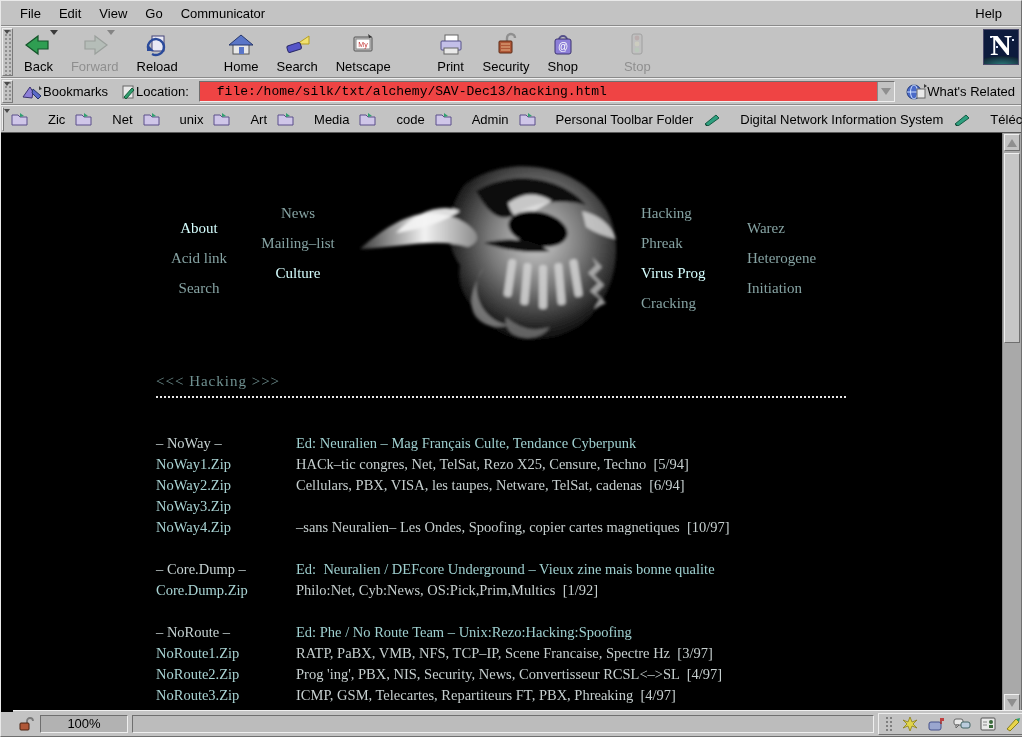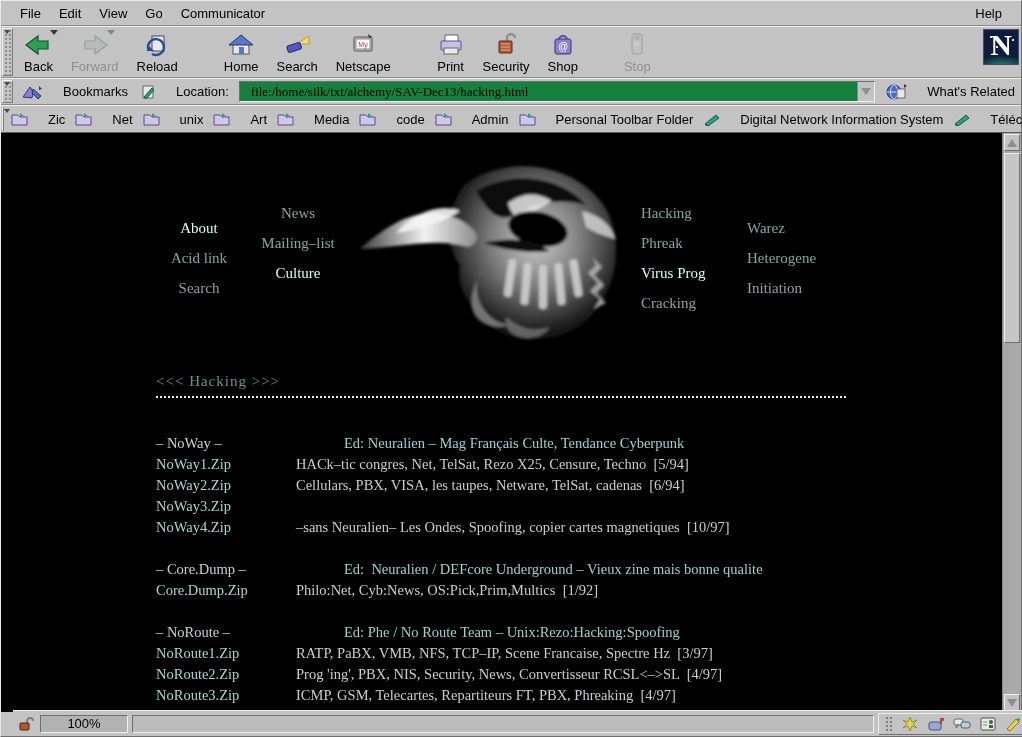--- a/index.html
+++ b/index.html
@@ -55,28 +55,28 @@
     position:absolute; left:0; top:-2px; width:100%; text-align:center;
     font-family:"Liberation Serif", serif; font-size:30px; color:#fff; font-weight:bold;
   }
   .nlogo .horizon {
     position:absolute; bottom:-10px; left:-8px; width:52px; height:18px; border-radius:50%;
     background:radial-gradient(ellipse at center, #2a7a7a 0%, #123 70%);
   }
   .nlogo .star { position:absolute; width:2px; height:2px; background:#dfe8ff; }
   
   .locbar { top:77px; height:27px; border-bottom:1px solid #8a8a8a; border-top:1px solid #efefef; }
-  .loc-btn { display:flex; align-items:center; gap:20px; padding:2px 6px; cursor:pointer; font-size:13px; color:#000; }
+  .loc-btn { display:flex; align-items:center; gap:0; padding:2px 6px; cursor:pointer; font-size:13px; color:#000; }
   .url-wrap {
     flex:1; height:21px; margin:0 4px; display:flex; align-items:stretch;
     border:1px solid; border-color:#6f6f6f #efefef #efefef #6f6f6f; background:#fff;
   }
   .url-input {
-    flex:1; border:none; outline:none; background:#15803d; color:#000;
-    font-family:Liberation Serif, serif; font-size:13px; padding:0 11px;
+    flex:1; border:none; outline:none; background:#ef4444; color:#000;
+    font-family:Liberation Mono, monospace; font-size:13px; padding:0 17px;
   }
   .url-dd { width:17px; background:#c3c3c3; border-left:1px solid #8a8a8a;
     display:flex; align-items:center; justify-content:center; cursor:pointer; }
   .url-dd .tri { width:0; height:0; border-left:5px solid transparent; border-right:5px solid transparent; border-top:7px solid #8f8f8f; }
   
   .persbar { top:104px; height:28px; border-bottom:1px solid #5a5a5a; border-top:1px solid #efefef; }
   .pers-item { display:flex; align-items:center; gap:20px; padding:2px 5px; font-size:13px; color:#000; cursor:pointer; white-space:nowrap; }
   
   .icon { display:inline-block; line-height:0; }
   
@@ -93,21 +93,21 @@
   .nc2 { left:246px; top:65px; width:102px; text-align:center; }
   .nc3 { left:640px; top:65px; width:110px; text-align:left; }
   .nc4 { left:746px; top:80px; width:100px; text-align:left; }
   .skull { position:absolute; left:355px; top:14px; width:290px; height:205px; }
   .hack-head { position:absolute; left:155px; top:240px; font-size:15px; color:#6f9090; letter-spacing:1px; }
   .dotrule { position:absolute; left:155px; top:263px; width:690px; height:0; border-top:2px dotted #e8e8e8; }
   .listing { position:absolute; left:155px; top:300px; width:760px; font-size:14.5px; }
   .group { margin-bottom:21px; }
   .lrow { display:grid; grid-template-columns:140px 1fr; height:21px; line-height:21px; white-space:nowrap; }
   .gtitle { color:#c6d2d2; }
-  .ged { color:#9fd0d0; cursor:pointer;margin-left:48px; }
+  .ged { color:#9fd0d0; cursor:pointer; }
   .fname { color:#a9d4d4; cursor:pointer; }
   .fdesc { color:#c6cfcf; }
   
   .scrollbar {
     position:absolute; right:0; top:132px; width:19px; height:579px;
     background:#a9a9a9; border-left:1px solid #8a8a8a;
   }
   .sb-btn { position:absolute; left:1px; width:16px; height:17px; background:#c3c3c3;
     border:1px solid; border-color:#efefef #6f6f6f #6f6f6f #efefef;
     display:flex; align-items:center; justify-content:center; cursor:pointer; }

